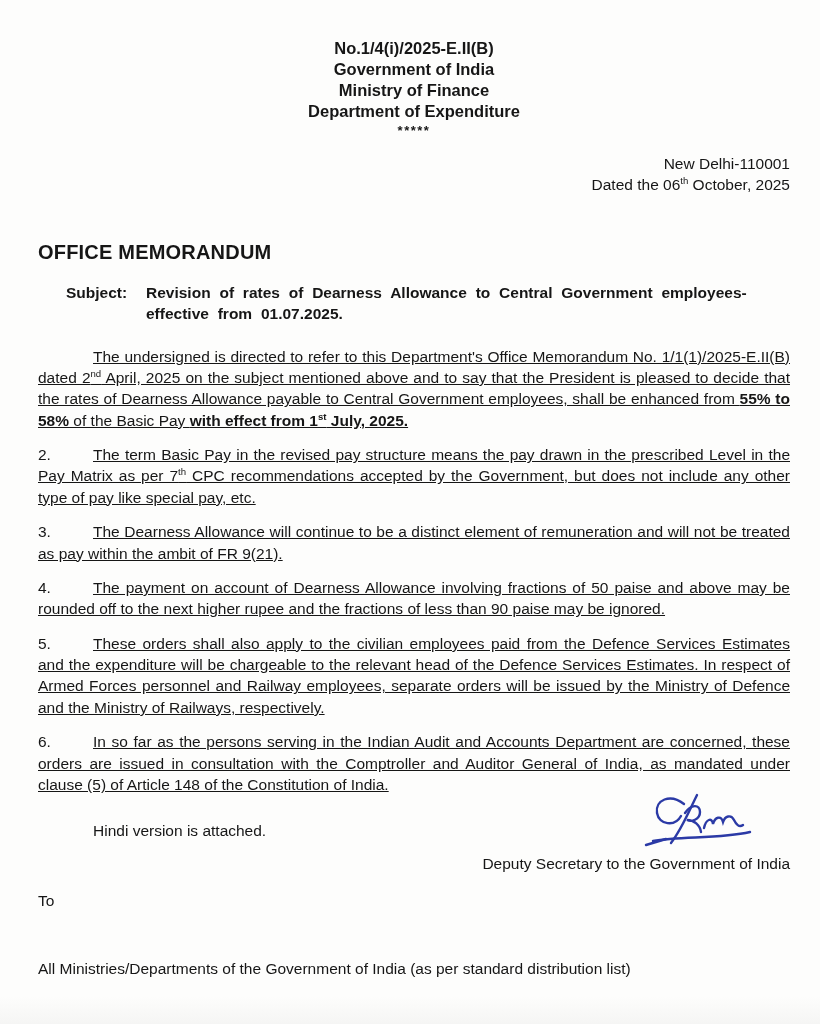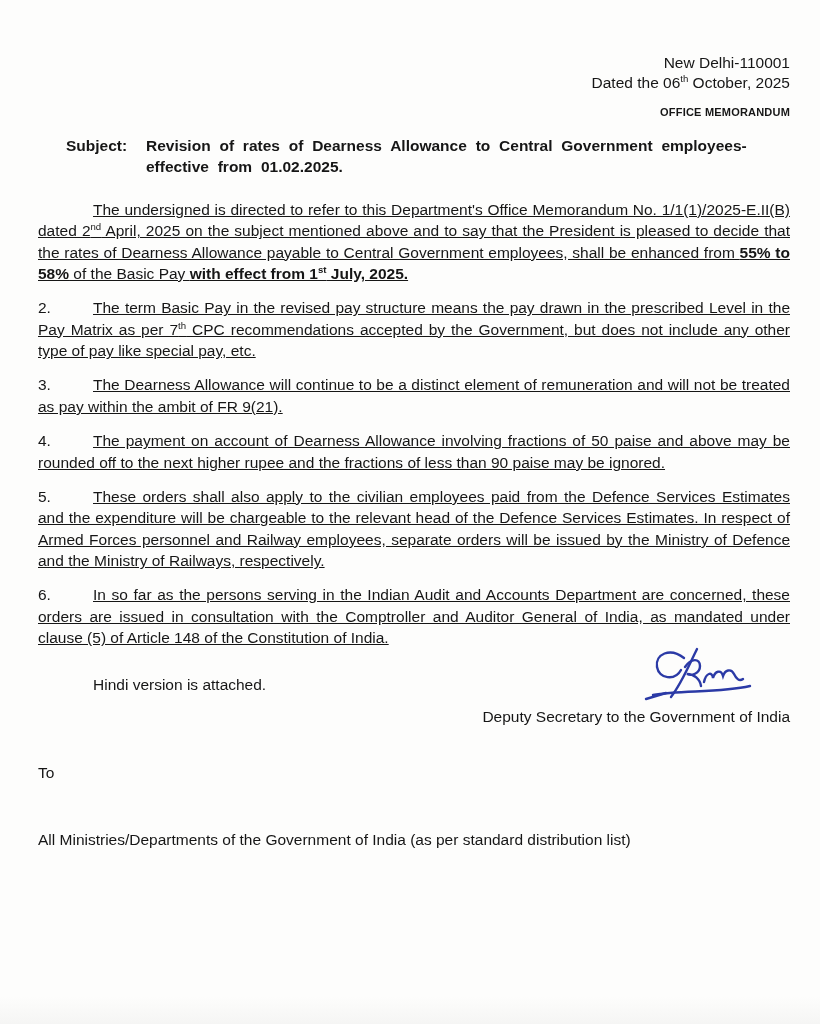--- a/index.html
+++ b/index.html
@@ -24,56 +24,63 @@
     pointer-events: none;
   }
   sup { font-size: 0.62em; vertical-align: super; line-height: 0; }
   b { font-weight: 700; }
 
   .doc-header { text-align: center; font-weight: 700; font-size: 16.5px; line-height: 1.27; }
   .stars { font-size: 13px; letter-spacing: 1.5px; margin-top: 1px; font-weight: 700; }
 
   .address-block { margin-top: 15px; text-align: right; line-height: 1.32; }
 
-  .om-title { margin-top: 11px; text-align: right; font-weight: 700; font-size: 11px; letter-spacing: 0.2px; }
+  .om-title { margin-top: 44px; text-align: left; font-weight: 700; font-size: 20px; letter-spacing: 0.2px; }
 
   .subject-row { margin-top: 15px; display: flex; font-weight: 700; margin-left: 28px; }
   .subject-label { flex: 0 0 80px; }
   .subject-text { flex: 1; word-spacing: 4.5px; text-align: left; }
 
   .para { margin-top: 13px; text-align: justify; text-decoration: underline; }
   .para.first { margin-top: 21px; text-indent: 55px; }
   .para-num { display: inline-block; width: 55px; text-indent: 0; }
 
   .note-sign-row { display: flex; justify-content: space-between; align-items: flex-start; }
   .attachment-note { margin-left: 55px; margin-top: 25px; }
   .signature-wrap { margin-right: 30px; margin-top: -4px; }
 
   .sign-off { text-align: right; margin-top: -2px; line-height: 1.4; }
   .sign-name { font-weight: 700; font-size: 16px; }
 
-  .to-label { margin-top: 34px; }
+  .to-label { margin-top: 16px; }
   .distribution { margin-top: 46px; font-weight: 400; }
 </style>
 </head>
 <body>
 
 <div class="page">
 
+  <div class="doc-header">
+    <div>No.1/4(i)/2025-E.II(B)</div>
+    <div>Government of India</div>
+    <div>Ministry of Finance</div>
+    <div>Department of Expenditure</div>
+    <div class="stars">*****</div>
+  </div>
 
   <div class="address-block">
     <div>New Delhi-110001</div>
     <div>Dated the 06<sup>th</sup> October, 2025</div>
   </div>
 
   <div class="om-title">OFFICE MEMORANDUM</div>
 
   <div class="subject-row">
     <div class="subject-label">Subject:</div>
-    <div class="subject-text"><b>Revision of rates of Dearness Allowance to Central Government employees-</b><br><b>effective from 01.02.2025.</b></div>
+    <div class="subject-text"><b>Revision of rates of Dearness Allowance to Central Government employees-</b><br><b>effective from 01.07.2025.</b></div>
   </div>
 
   <div class="para first">The undersigned is directed to refer to this Department's Office Memorandum No. 1/1(1)/2025-E.II(B) dated 2<sup>nd</sup> April, 2025 on the subject mentioned above and to say that the President is pleased to decide that the rates of Dearness Allowance payable to Central Government employees, shall be enhanced from <b>55% to 58%</b> of the Basic Pay <b>with effect from 1</b><b><sup>st</sup></b><b> July, 2025.</b></div>
 
   <div class="para"><span class="para-num">2.</span><span>The term Basic Pay in the revised pay structure means the pay drawn in the prescribed Level in the Pay Matrix as per 7<sup>th</sup> CPC recommendations accepted by the Government, but does not include any other type of pay like special pay, etc.</span></div>
 
   <div class="para"><span class="para-num">3.</span><span>The Dearness Allowance will continue to be a distinct element of remuneration and will not be treated as pay within the ambit of FR 9(21).</span></div>
 
   <div class="para"><span class="para-num">4.</span><span>The payment on account of Dearness Allowance involving fractions of 50 paise and above may be rounded off to the next higher rupee and the fractions of less than 90 paise may be ignored.</span></div>
 

